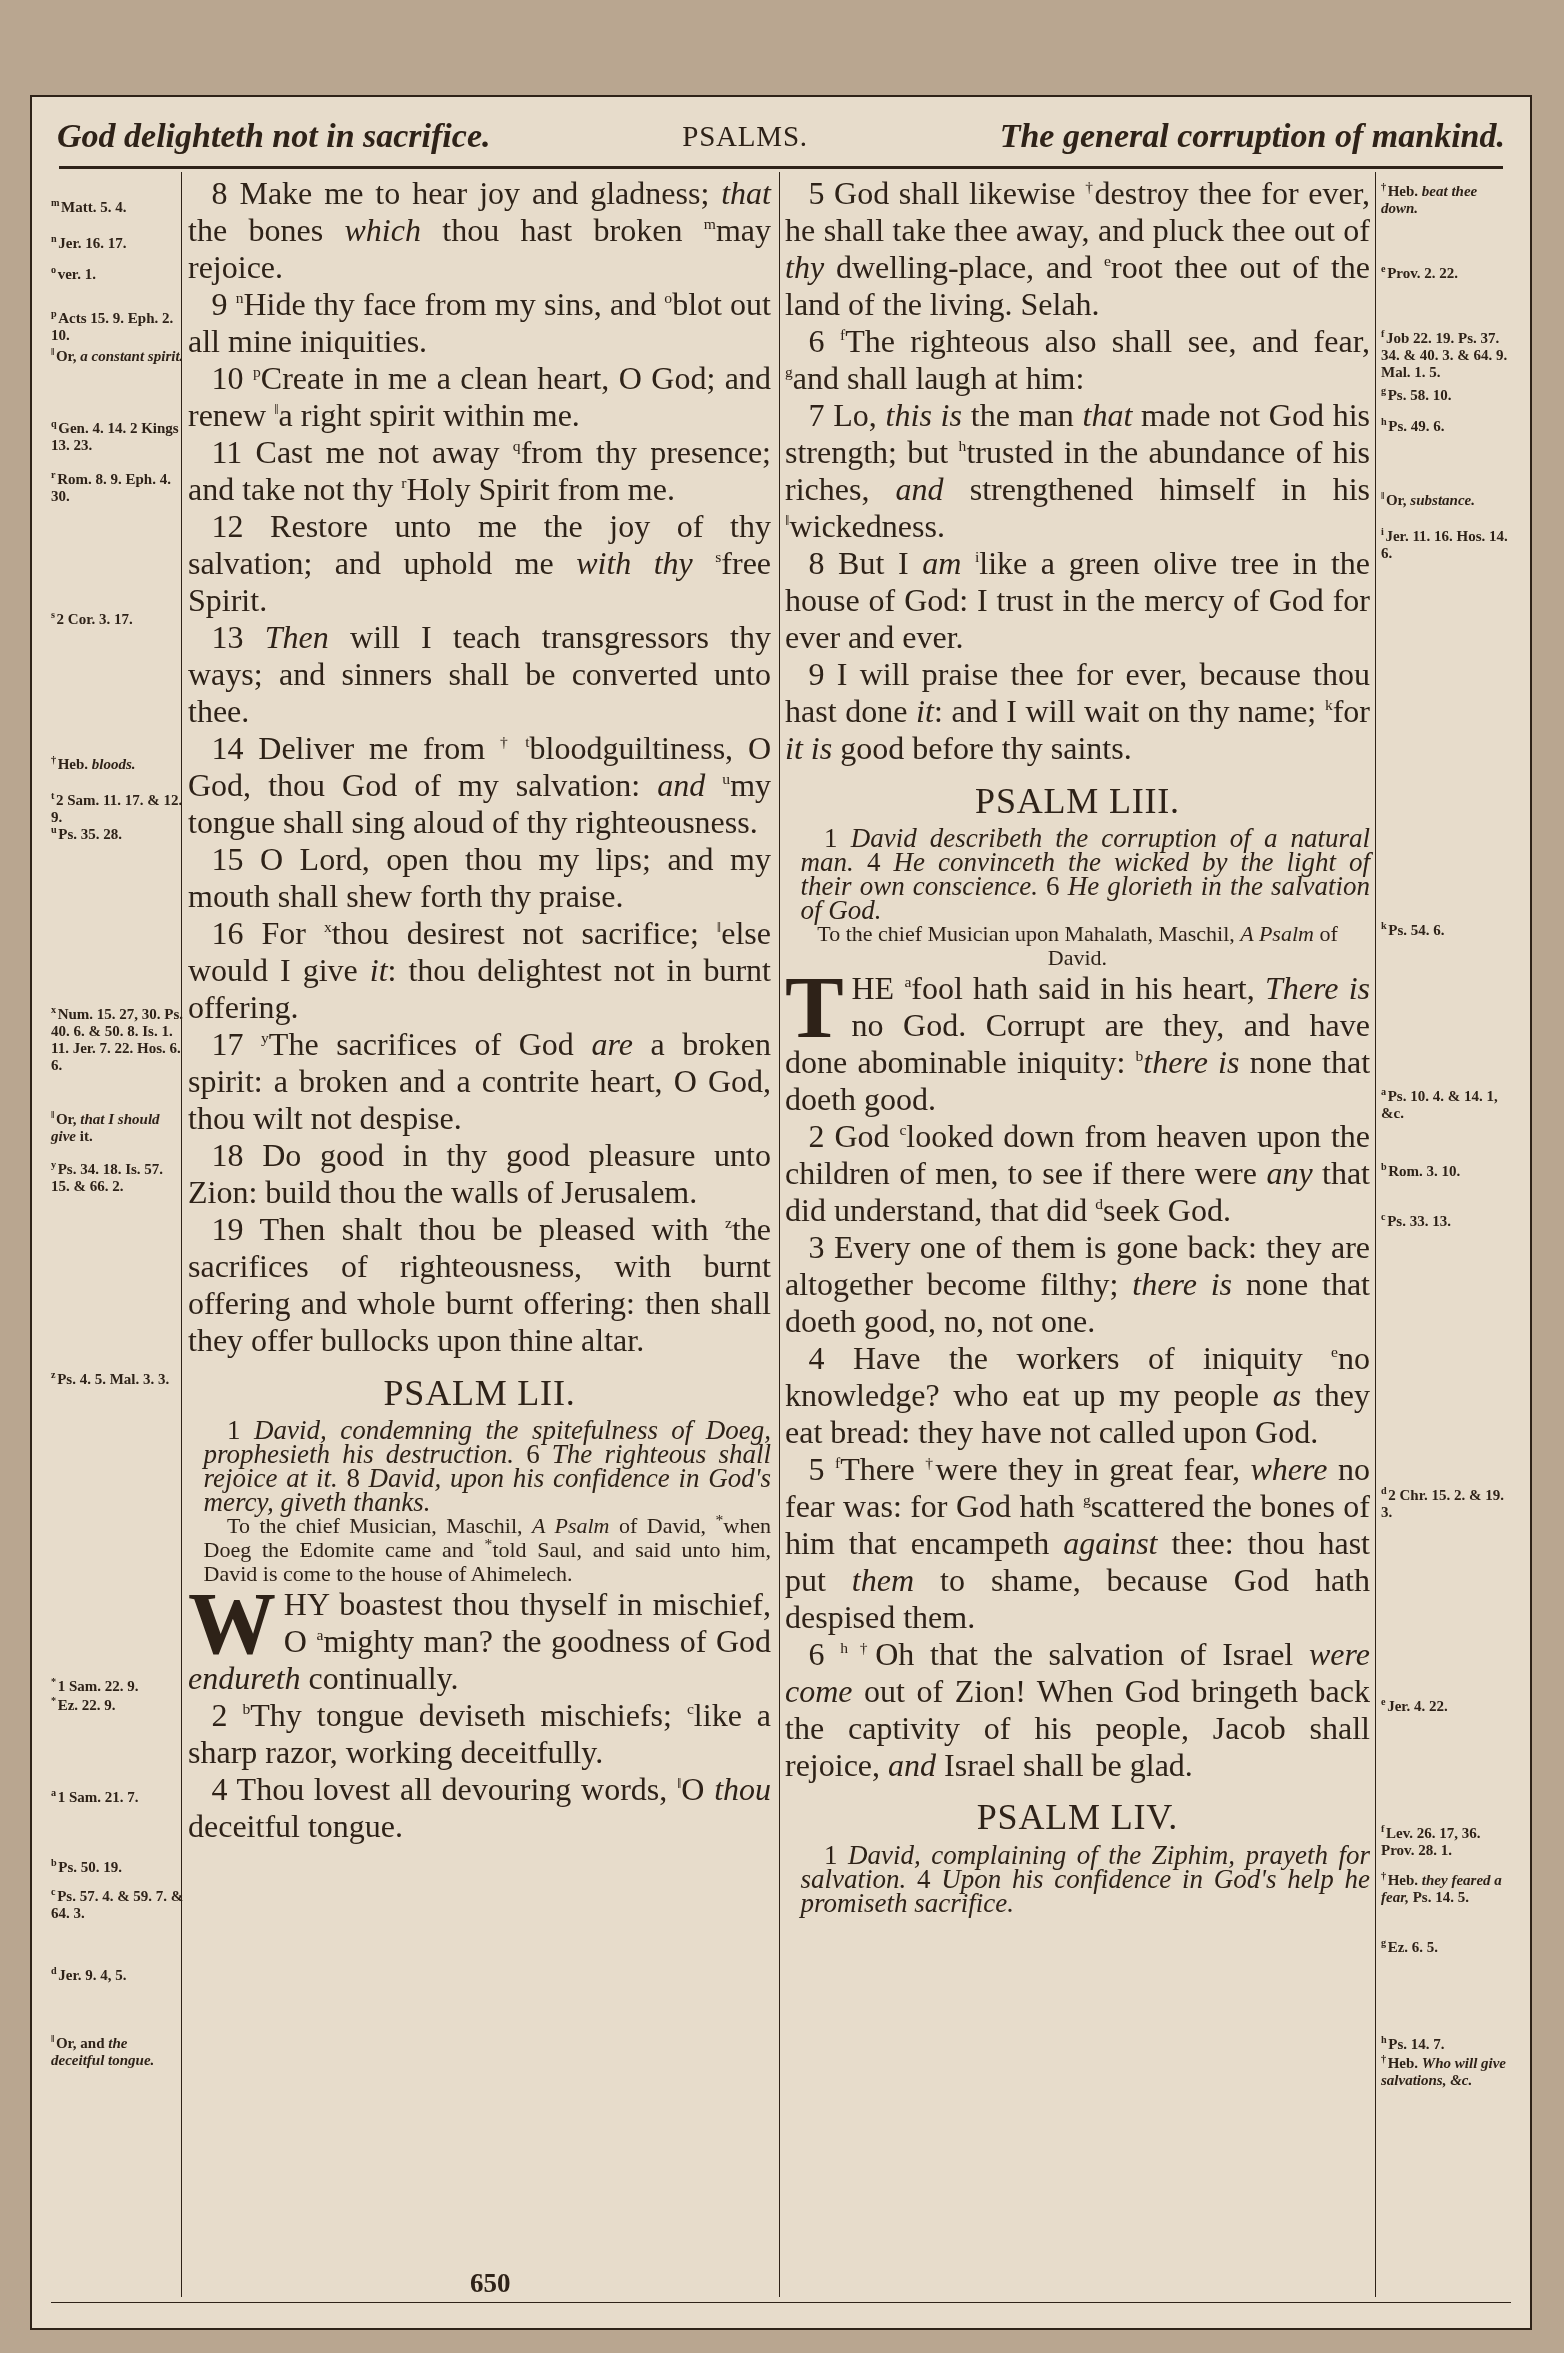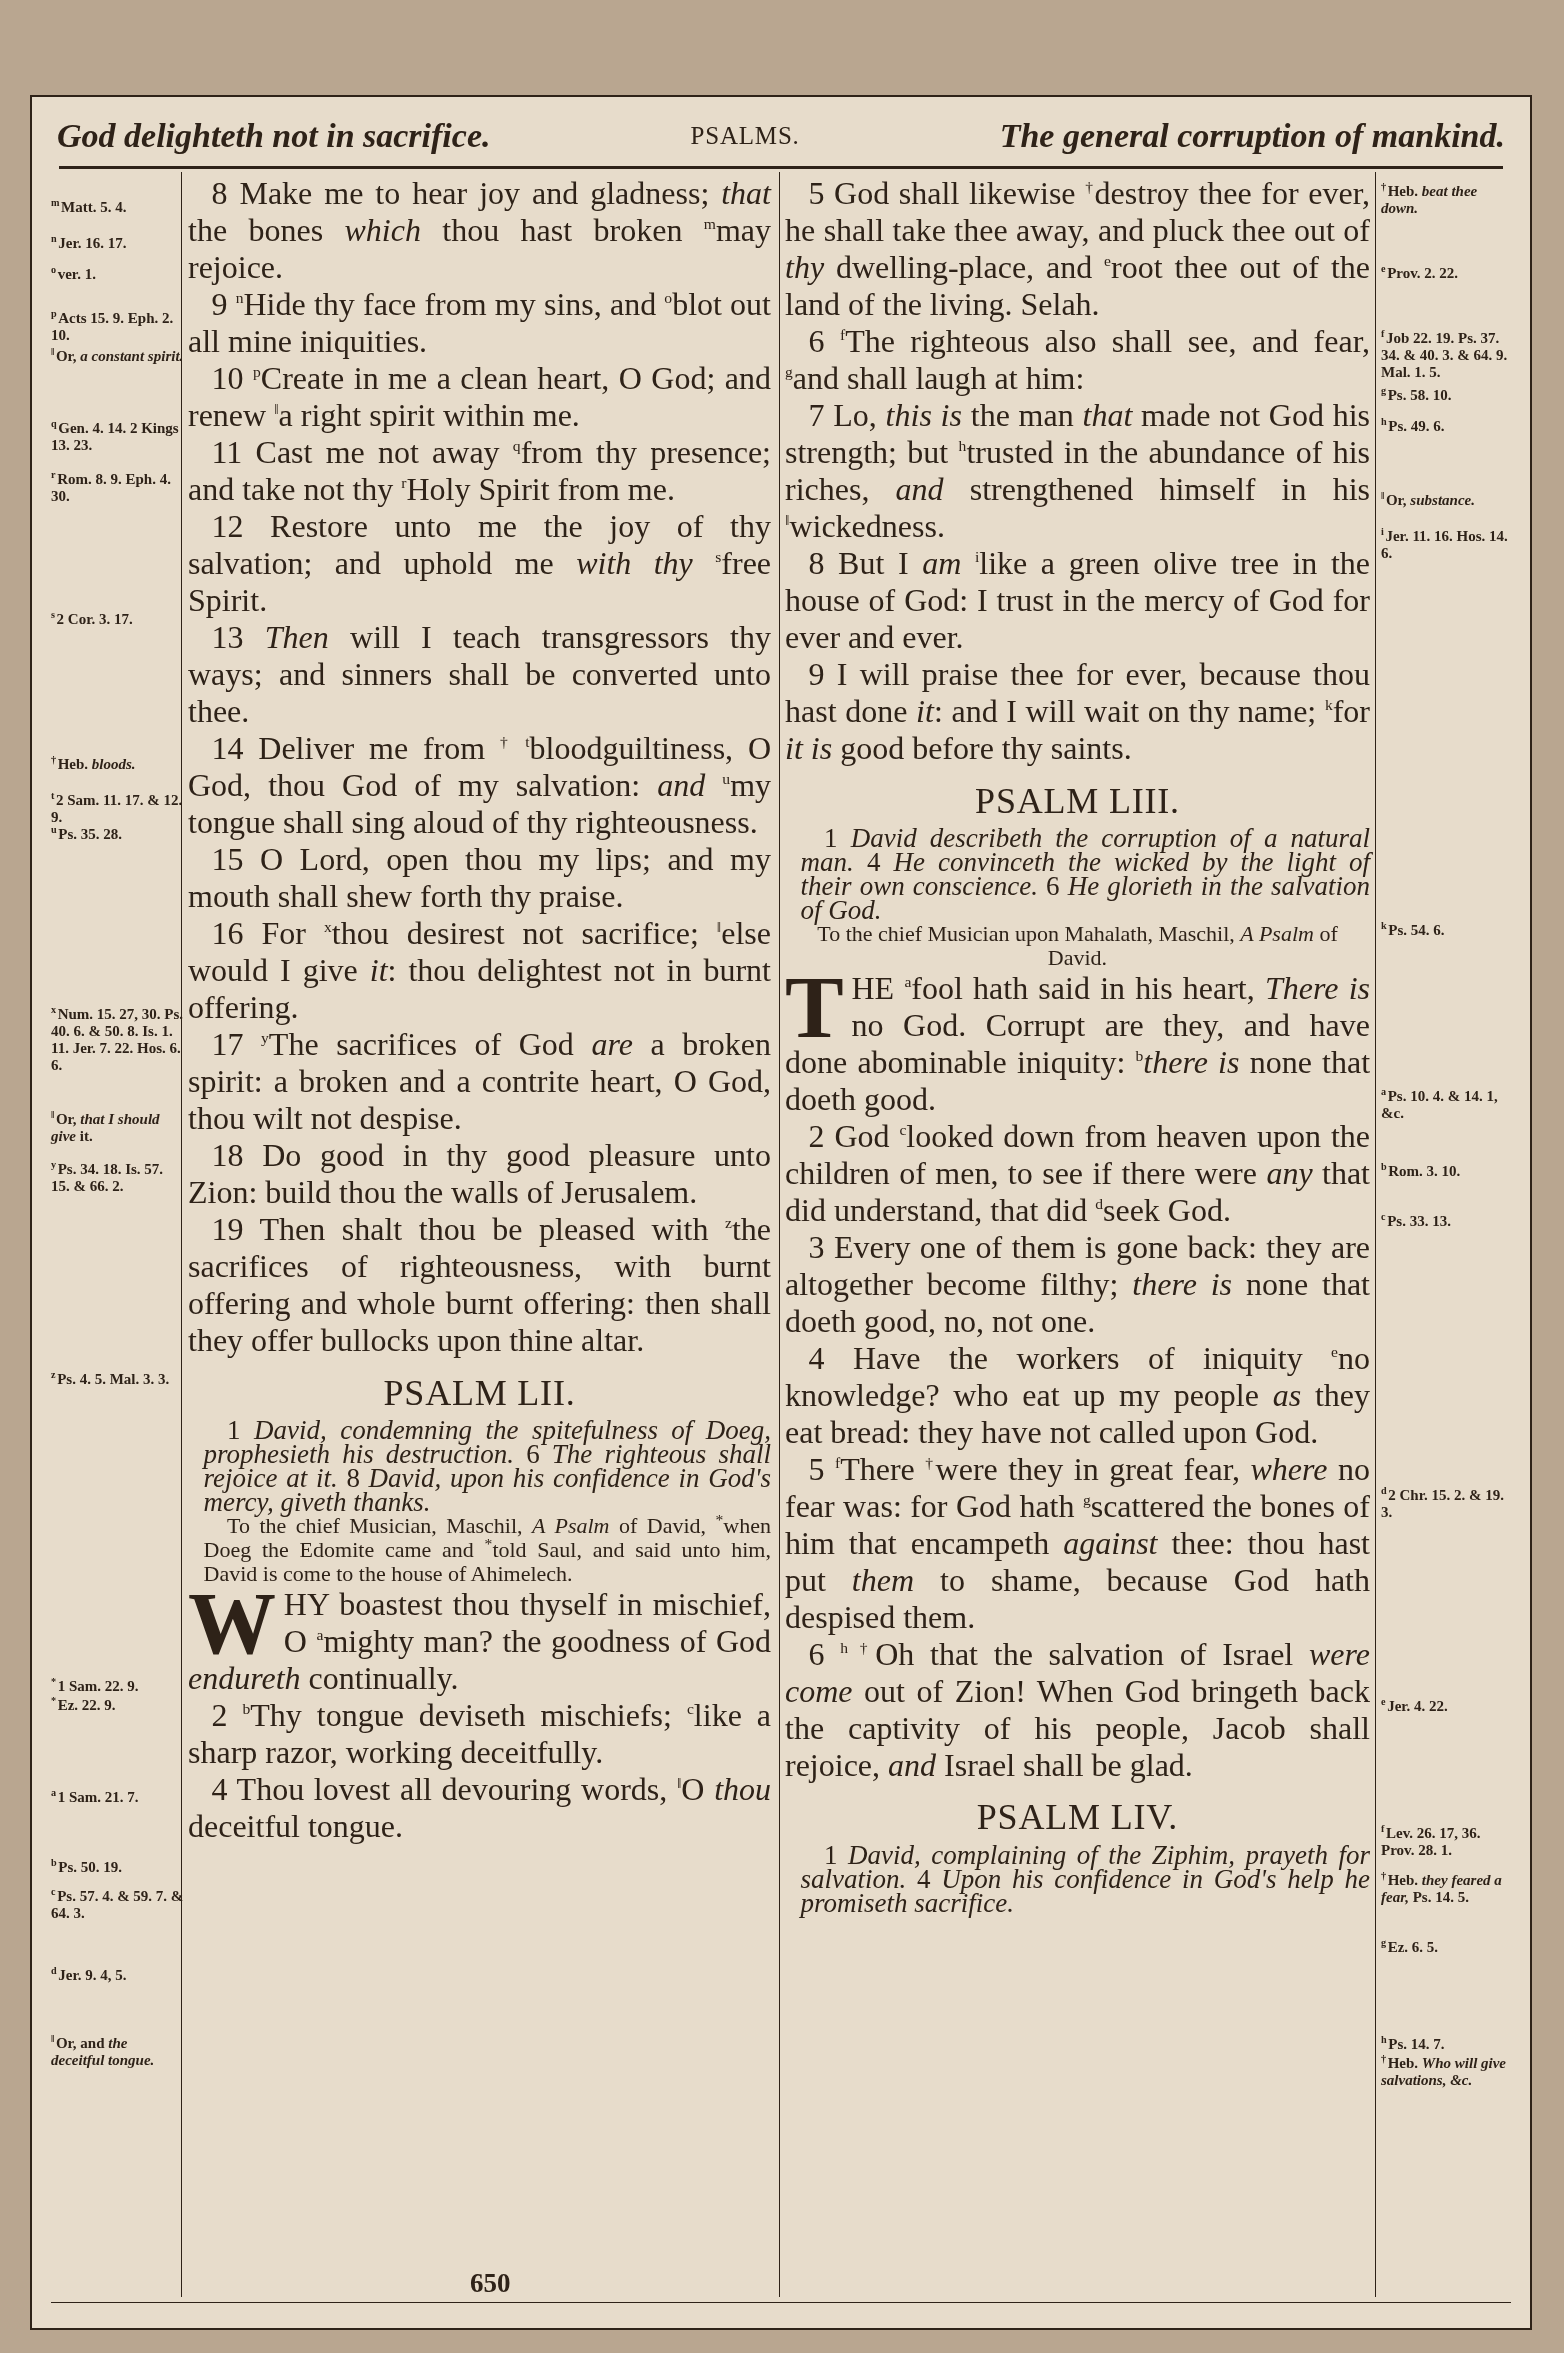--- a/index.html
+++ b/index.html
@@ -21,21 +21,21 @@
     margin-top: 20px;
   }
   .running-head {
     position: absolute;
     left: 25px; right: 25px; top: 14px;
     height: 50px;
     display: flex; align-items: center; justify-content: space-between;
     font-size: 34px;
   }
   .running-head .left, .running-head .right { font-style: italic; font-weight: bold; }
-  .running-head .center { font-size: 25px; letter-spacing: 0.8px; }
+  .running-head .center { font-size: 29px; letter-spacing: 0.8px; }
   .head-rule {
     position: absolute; left: 27px; right: 27px; top: 69px;
     border-top: 3.1px solid #2e2218;
   }
   .margin-col {
     position: absolute; top: 75px; bottom: 31px;
     font-size: 15px; line-height: 17px; font-weight: bold;
   }
   .margin-col .note { position: absolute; left: 0; right: 0; }
   .margin-col .note .sym { font-size: 10.2px; vertical-align: super; margin-right: 1.6px; }

